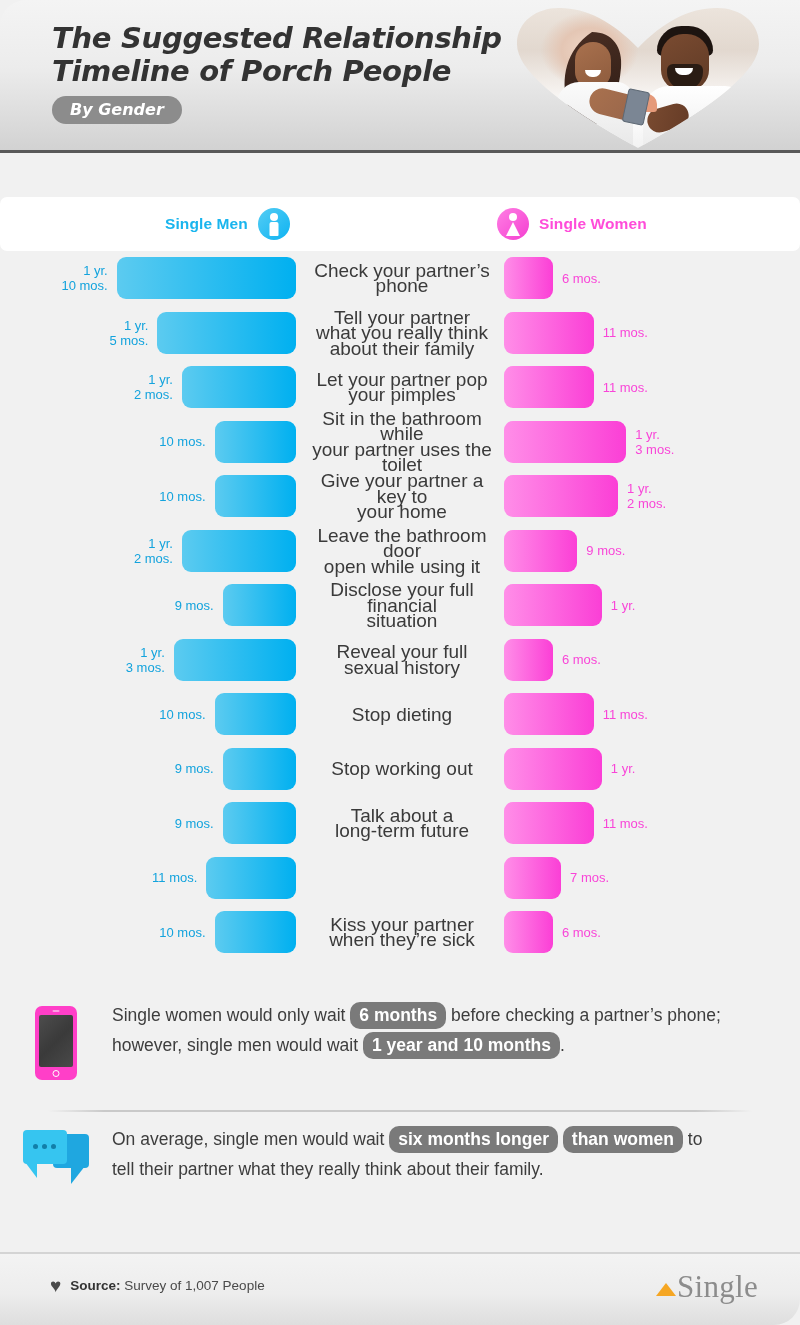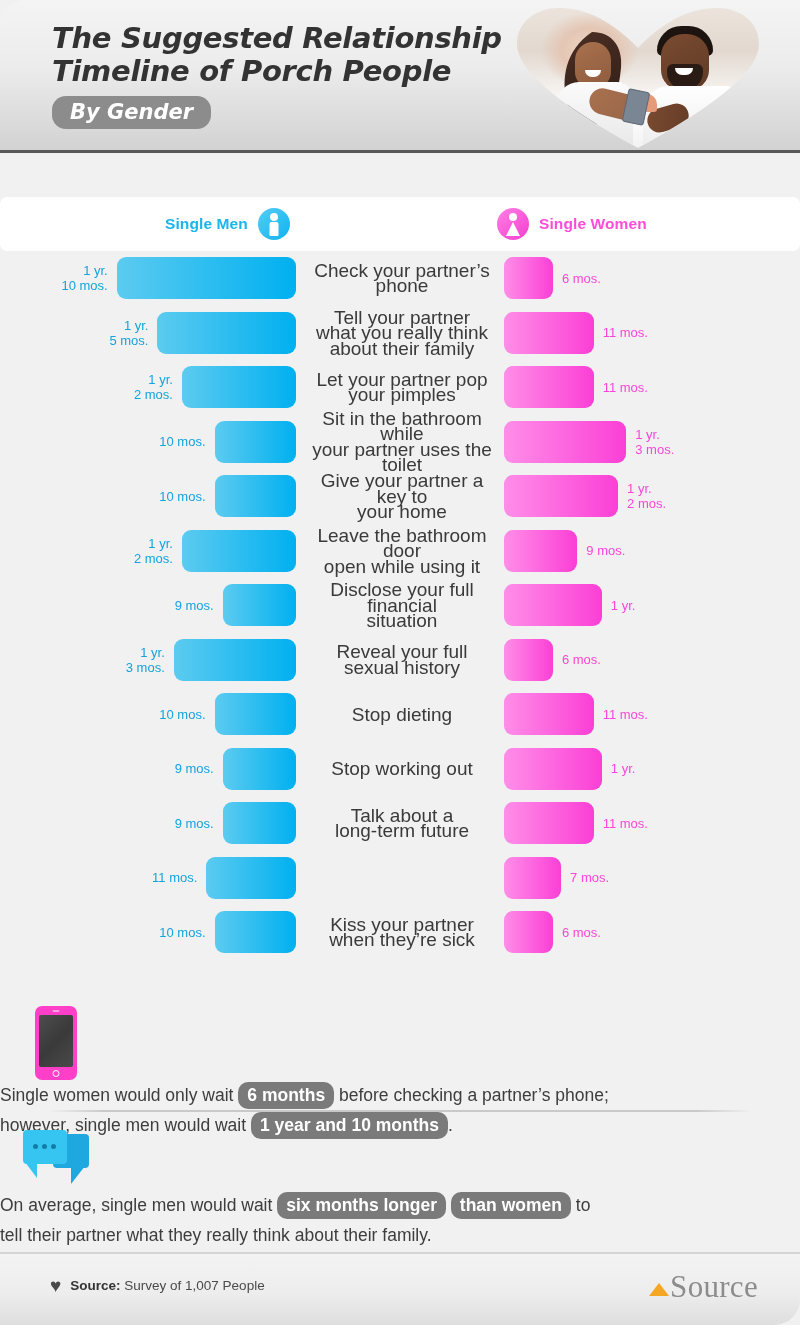--- a/index.html
+++ b/index.html
@@ -24,21 +24,21 @@
     font-family: "DejaVu Sans", sans-serif;
     font-weight: bold; font-style: italic;
     font-size: 29px; line-height: 33px;
     color: #333333; letter-spacing: -0.3px;
     white-space: nowrap;
   }
   .pill-gender {
     display: inline-block; margin-top: 8px;
     background: #8c8c8c; color: #ffffff;
     font-family: "DejaVu Sans", sans-serif;
-    font-weight: bold; font-style: italic; font-size: 21px;
+    font-weight: bold; font-style: italic; font-size: 16px;
     padding: 4px 18px 5px 18px; border-radius: 14px;
   }
   
   .heart-photo {
     position: absolute; left: 517px; top: 8px; width: 242px; height: 140px;
   }
   .heart-mask {
     position: absolute; inset: 0;
     background:
       radial-gradient(ellipse 70px 55px at 30% 30%, #f0d8c8 0%, #e4c6b4 40%, transparent 70%),
@@ -174,21 +174,21 @@
   }
   .row-label {
     position: absolute; left: 308px; top: 0; width: 188px; height: 54.5px;
     display: flex; align-items: center; justify-content: center;
     text-align: center; font-size: 19px; line-height: 15.5px;
     color: #3a3a3a;
   }
 
   
   .callout {
-    position: absolute; left: 0; width: 800px; display: flex; align-items: flex-start; flex-direction: column;
+    position: absolute; left: 0; width: 800px; display: flex; align-items: flex-start;
   }
   .callout-icon { width: 112px; flex: none; display: flex; justify-content: center; padding-top: 6px; }
   .callout-text {
     font-size: 17.5px; line-height: 30px; color: #3d3d3d; width: 610px;
   }
   .hl {
     background: #7a7a7a; color: #ffffff; font-weight: bold;
     padding: 3px 9px 4px 9px; border-radius: 10px; white-space: nowrap;
   }
   .divider {
@@ -492,17 +492,17 @@
   </div>
 
   <div class="footer-rule"></div>
   <div class="footer">
     <div class="footer-src">
       <span class="heart-glyph">♥</span>
       <span class="src-text"><b>Source:</b><span> Survey of 1,007 People</span></span>
     </div>
     <div class="porch-logo">
       <span class="porch-caret"></span>
-      <span class="porch-word">Source</span>
+      <span class="porch-word">Single</span>
     </div>
   </div>
 
 </div>
 
 </body></html>

